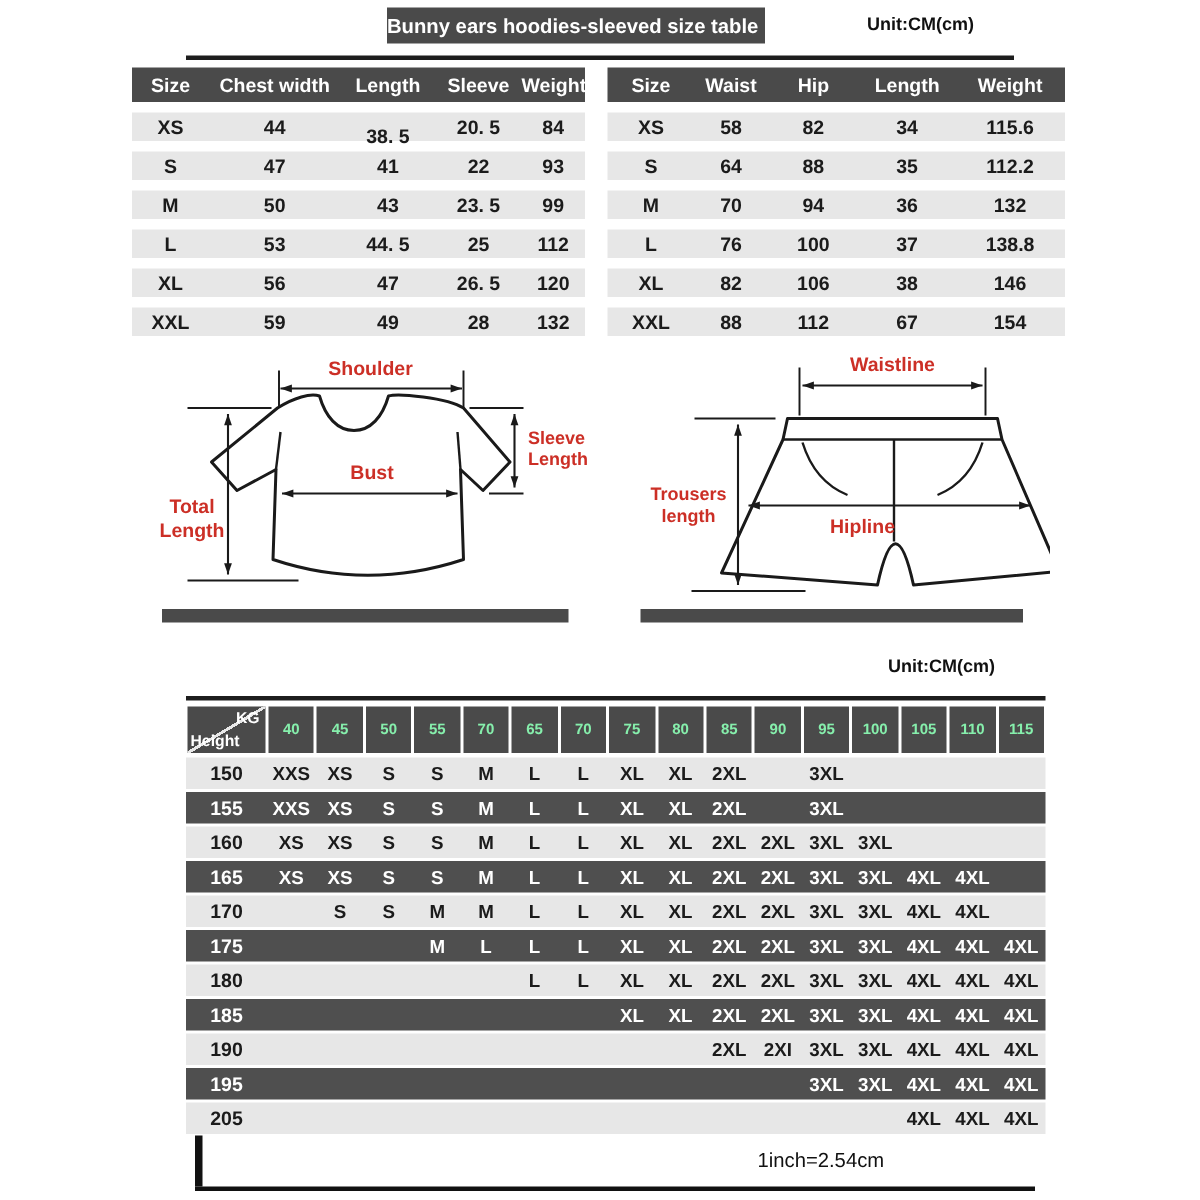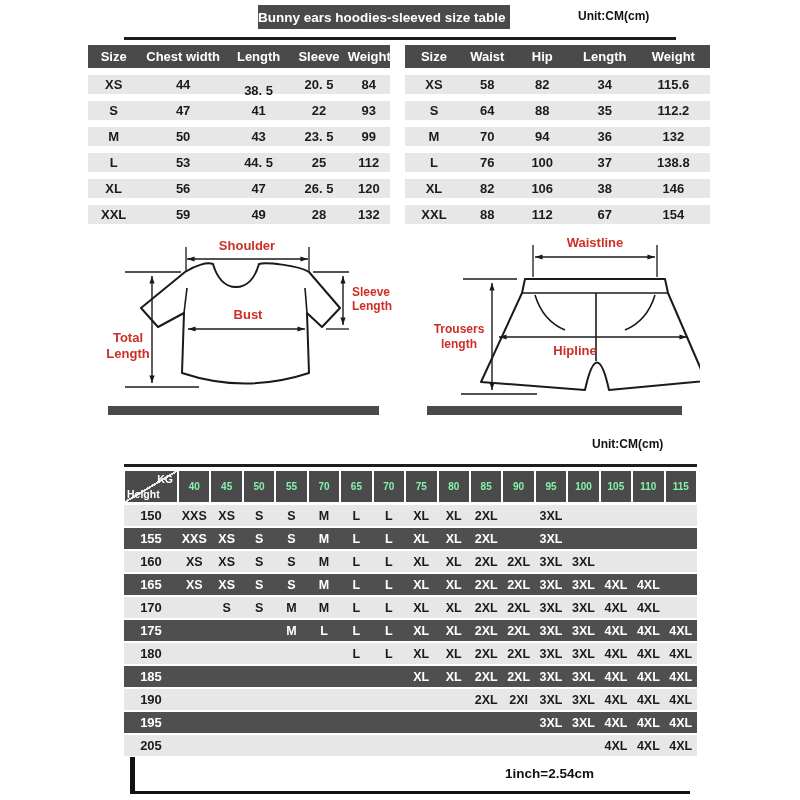--- a/index.html
+++ b/index.html
@@ -52,21 +52,21 @@
   .corner .kg { position:absolute; top:2px; right:4px; color:#fff; font-size:10.5px; font-weight:bold; }
   .corner .hgt { position:absolute; bottom:2px; left:2px; color:#fff; font-size:10.5px; font-weight:bold; }
   .rec-row { display:grid; grid-template-columns:54px repeat(16,1fr); height:21px; margin-bottom:2px;
              align-items:center; font-weight:bold; font-size:12.5px; text-align:center; }
   .rec-row.light { background:var(--rowlight,#e7e7e7); color:#1b1b1b; }
   .rec-row.dark { background:var(--rowdark,#4f4f4f); color:#fff; }
   .rec-height { font-size:13px; }
 
   .fbar { position:absolute; left:130px; top:757px; width:5px; height:34px; background:#111; }
   .fnote { position:absolute; left:146px; top:766px; font-weight:bold; font-size:13.5px; color:#111; }
-  .fconv { position:absolute; left:505px; top:766px; font-weight:bold; font-size:13.5px; color:#111; }
+  .fconv { position:absolute; left:505px; top:766px; font-weight:normal; font-size:13.5px; color:#111; }
   .frule { position:absolute; left:130px; top:791px; width:560px; height:3px; background:#111; }
 </style>
 </head>
 <body>
 
 <div class="canvas">
 
   <div class="hbar hbar1">
     <span>Bunny ears hoodies-sleeved size table</span>
   </div>

